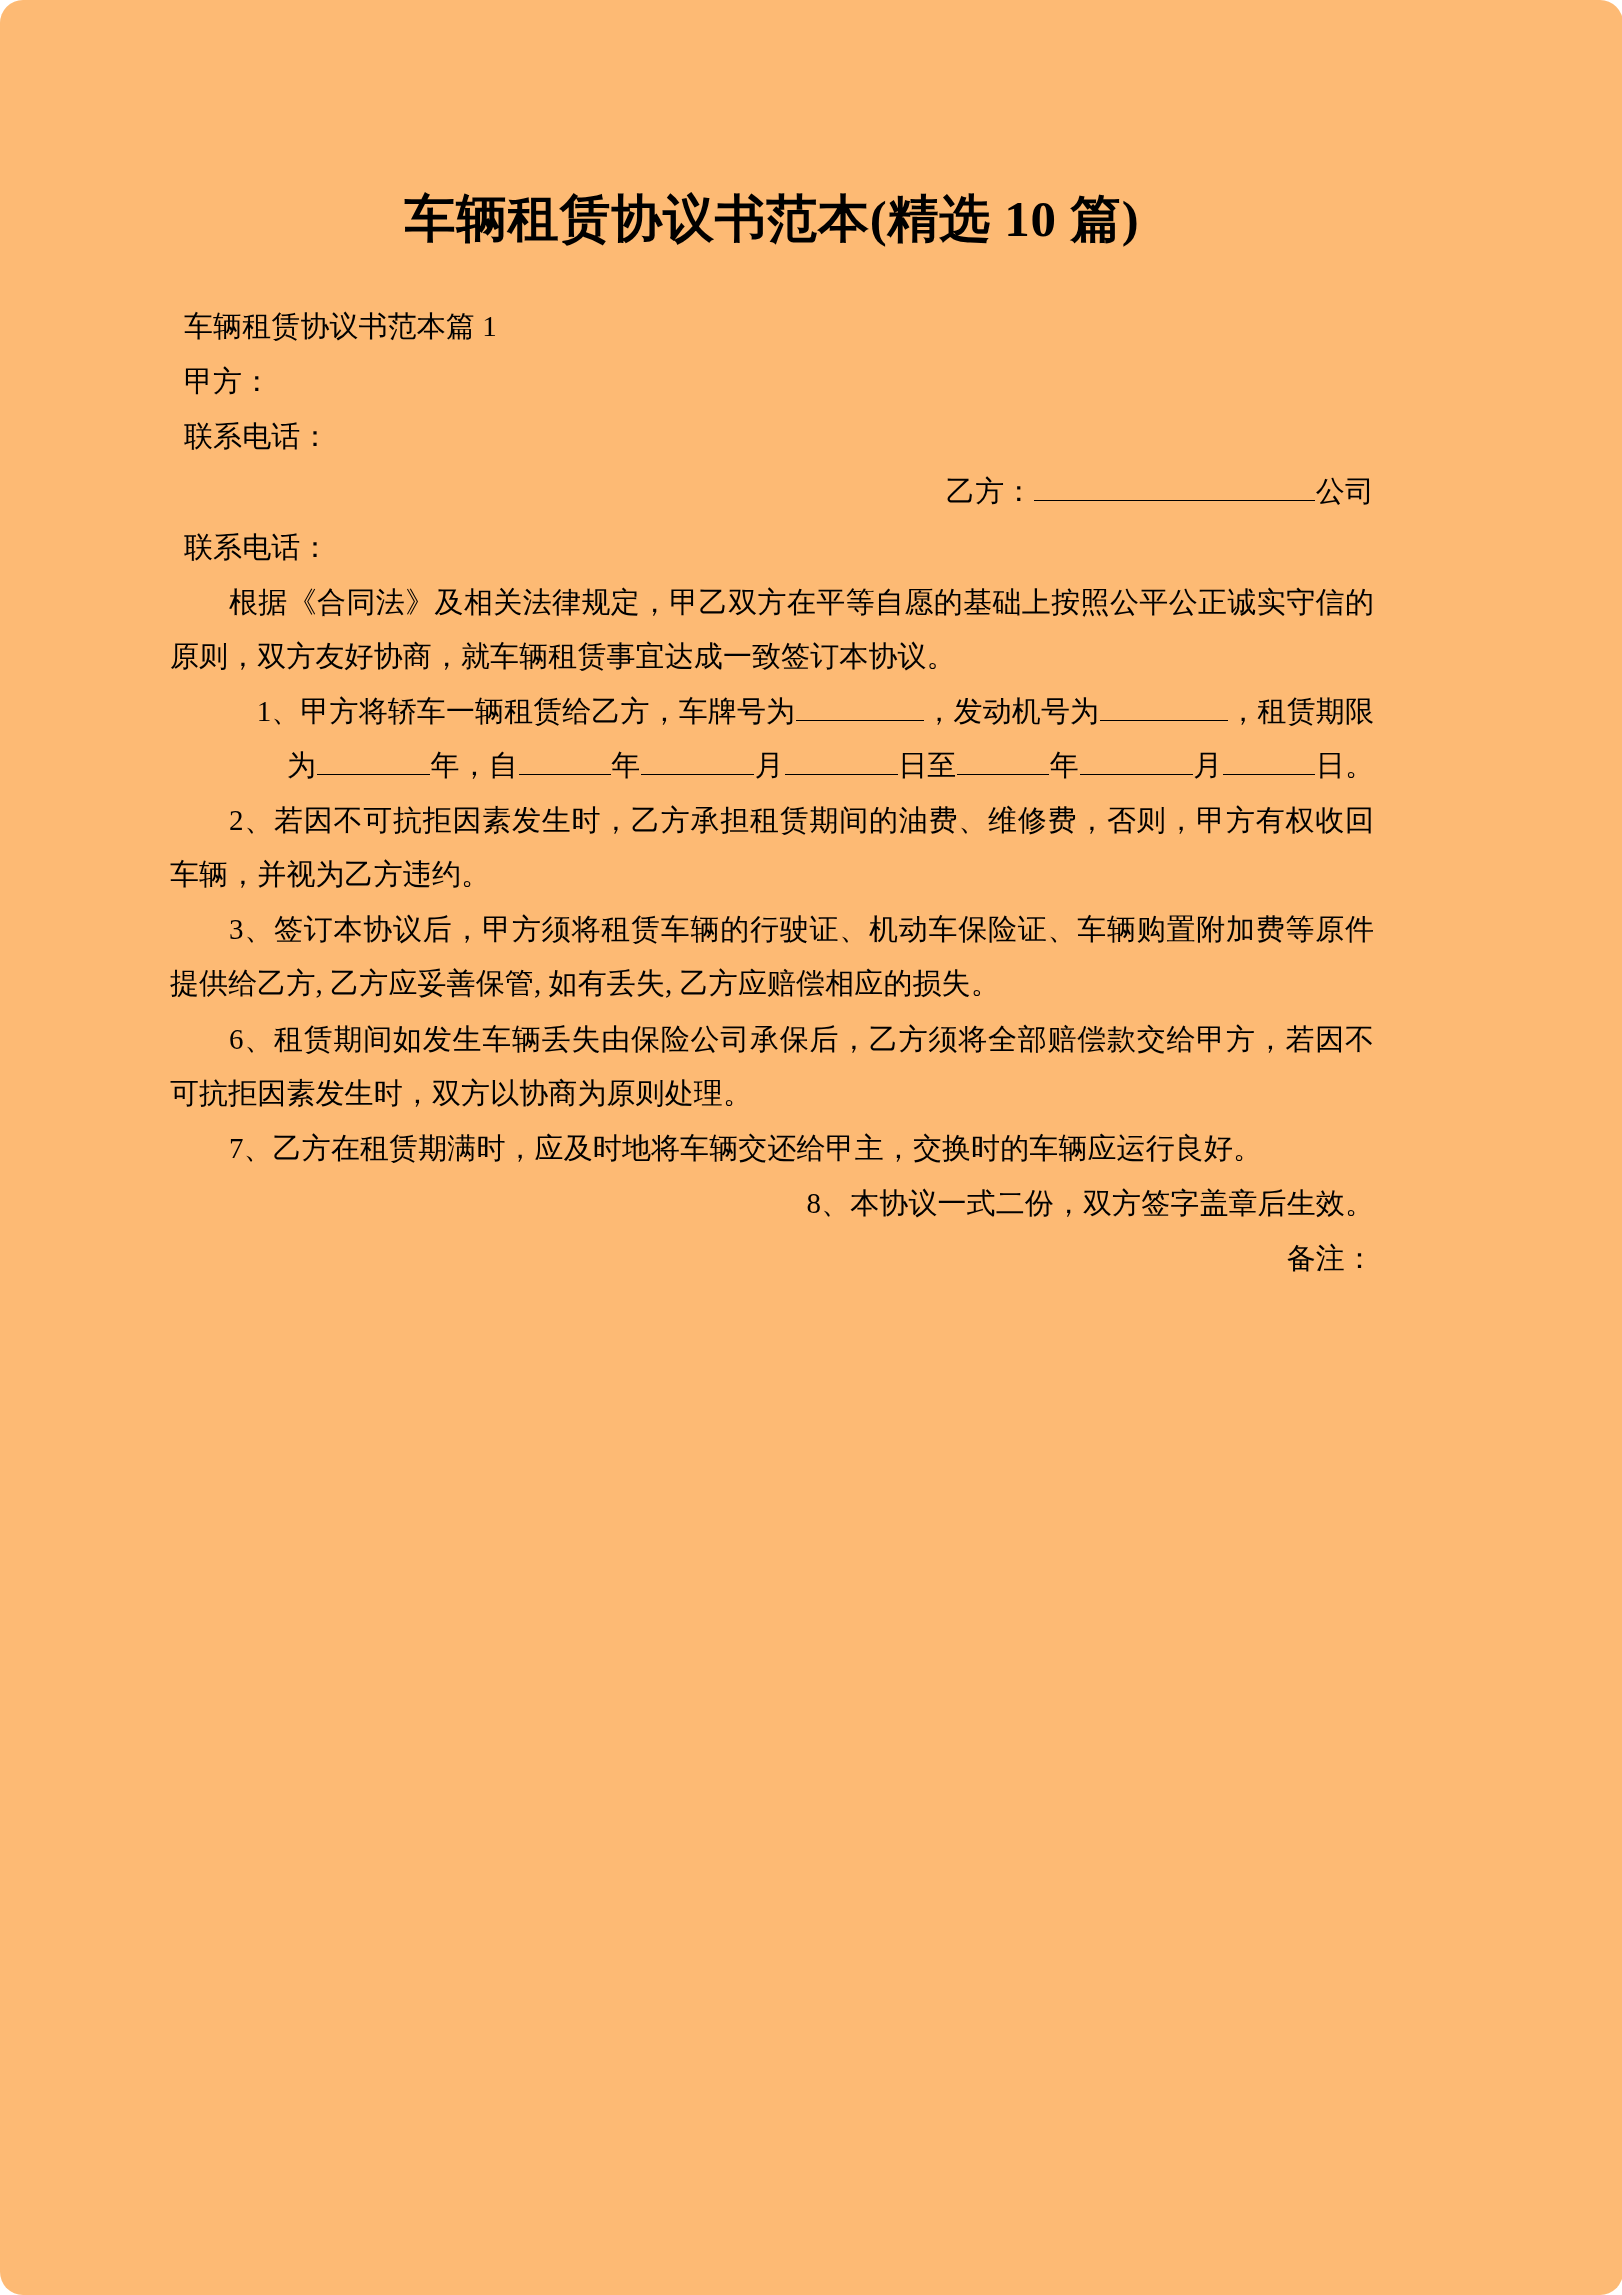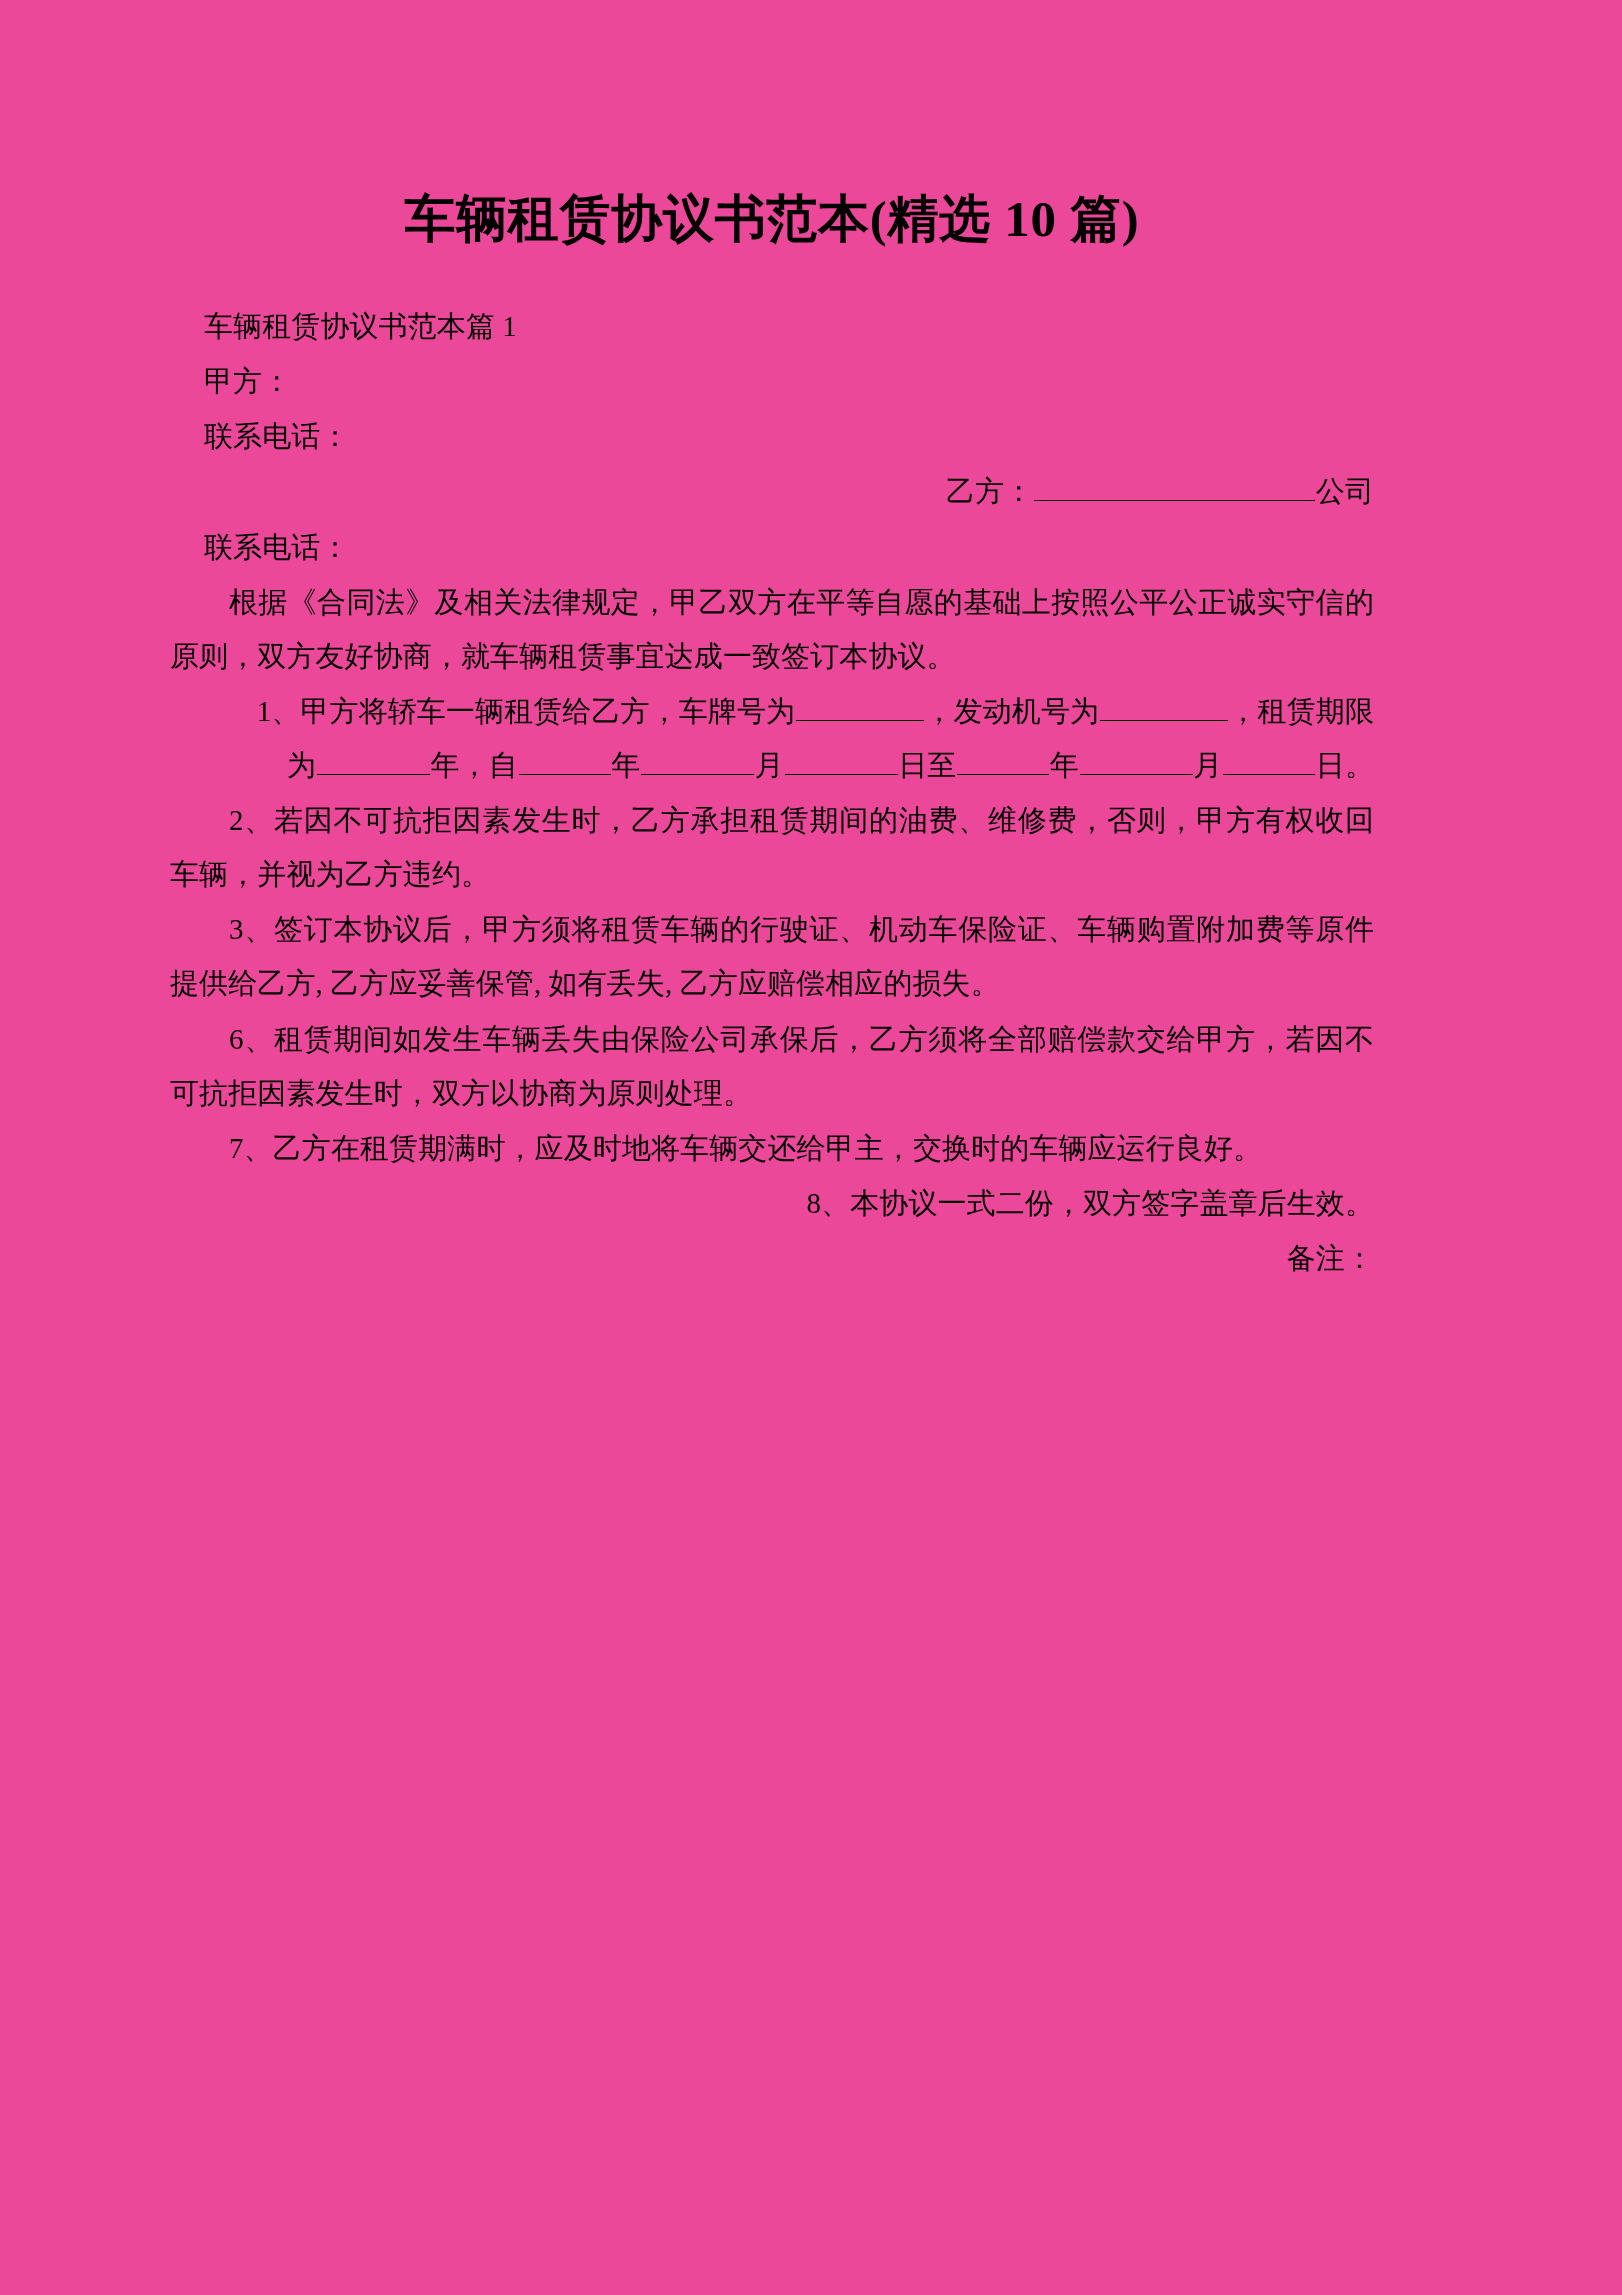--- a/index.html
+++ b/index.html
@@ -9,23 +9,24 @@
     background: #ffffff;
   }
   body {
     font-family: "Liberation Serif", "DejaVu Serif", serif;
     color: #000000;
   }
   .page {
     position: relative;
     width: 1623px;
     height: 2295px;
-    background: #ec4899;
+    background: #fdba74;
     box-sizing: border-box;
     overflow: hidden;
+    border-radius: 23px;
   }
   .content {
     position: absolute;
     left: 170px;
     top: 0;
     width: 1204px;
   }
 
   
   .doc-title {
@@ -50,21 +51,21 @@
     text-align: justify;
     text-justify: inter-ideograph;
     margin: 0 0 1.3px 0;
     letter-spacing: 0.1px;
   }
   .para.indent {
     text-indent: 59px;
   }
   .para.head-line {
     text-indent: 0;
-    margin-left: 34px;
+    margin-left: 14px;
     text-align: left;
   }
   .para.no-justify {
     text-align: right;
   }
 
   
   .blank {
     display: inline-block;
     border-bottom: 1.3px solid #000;

